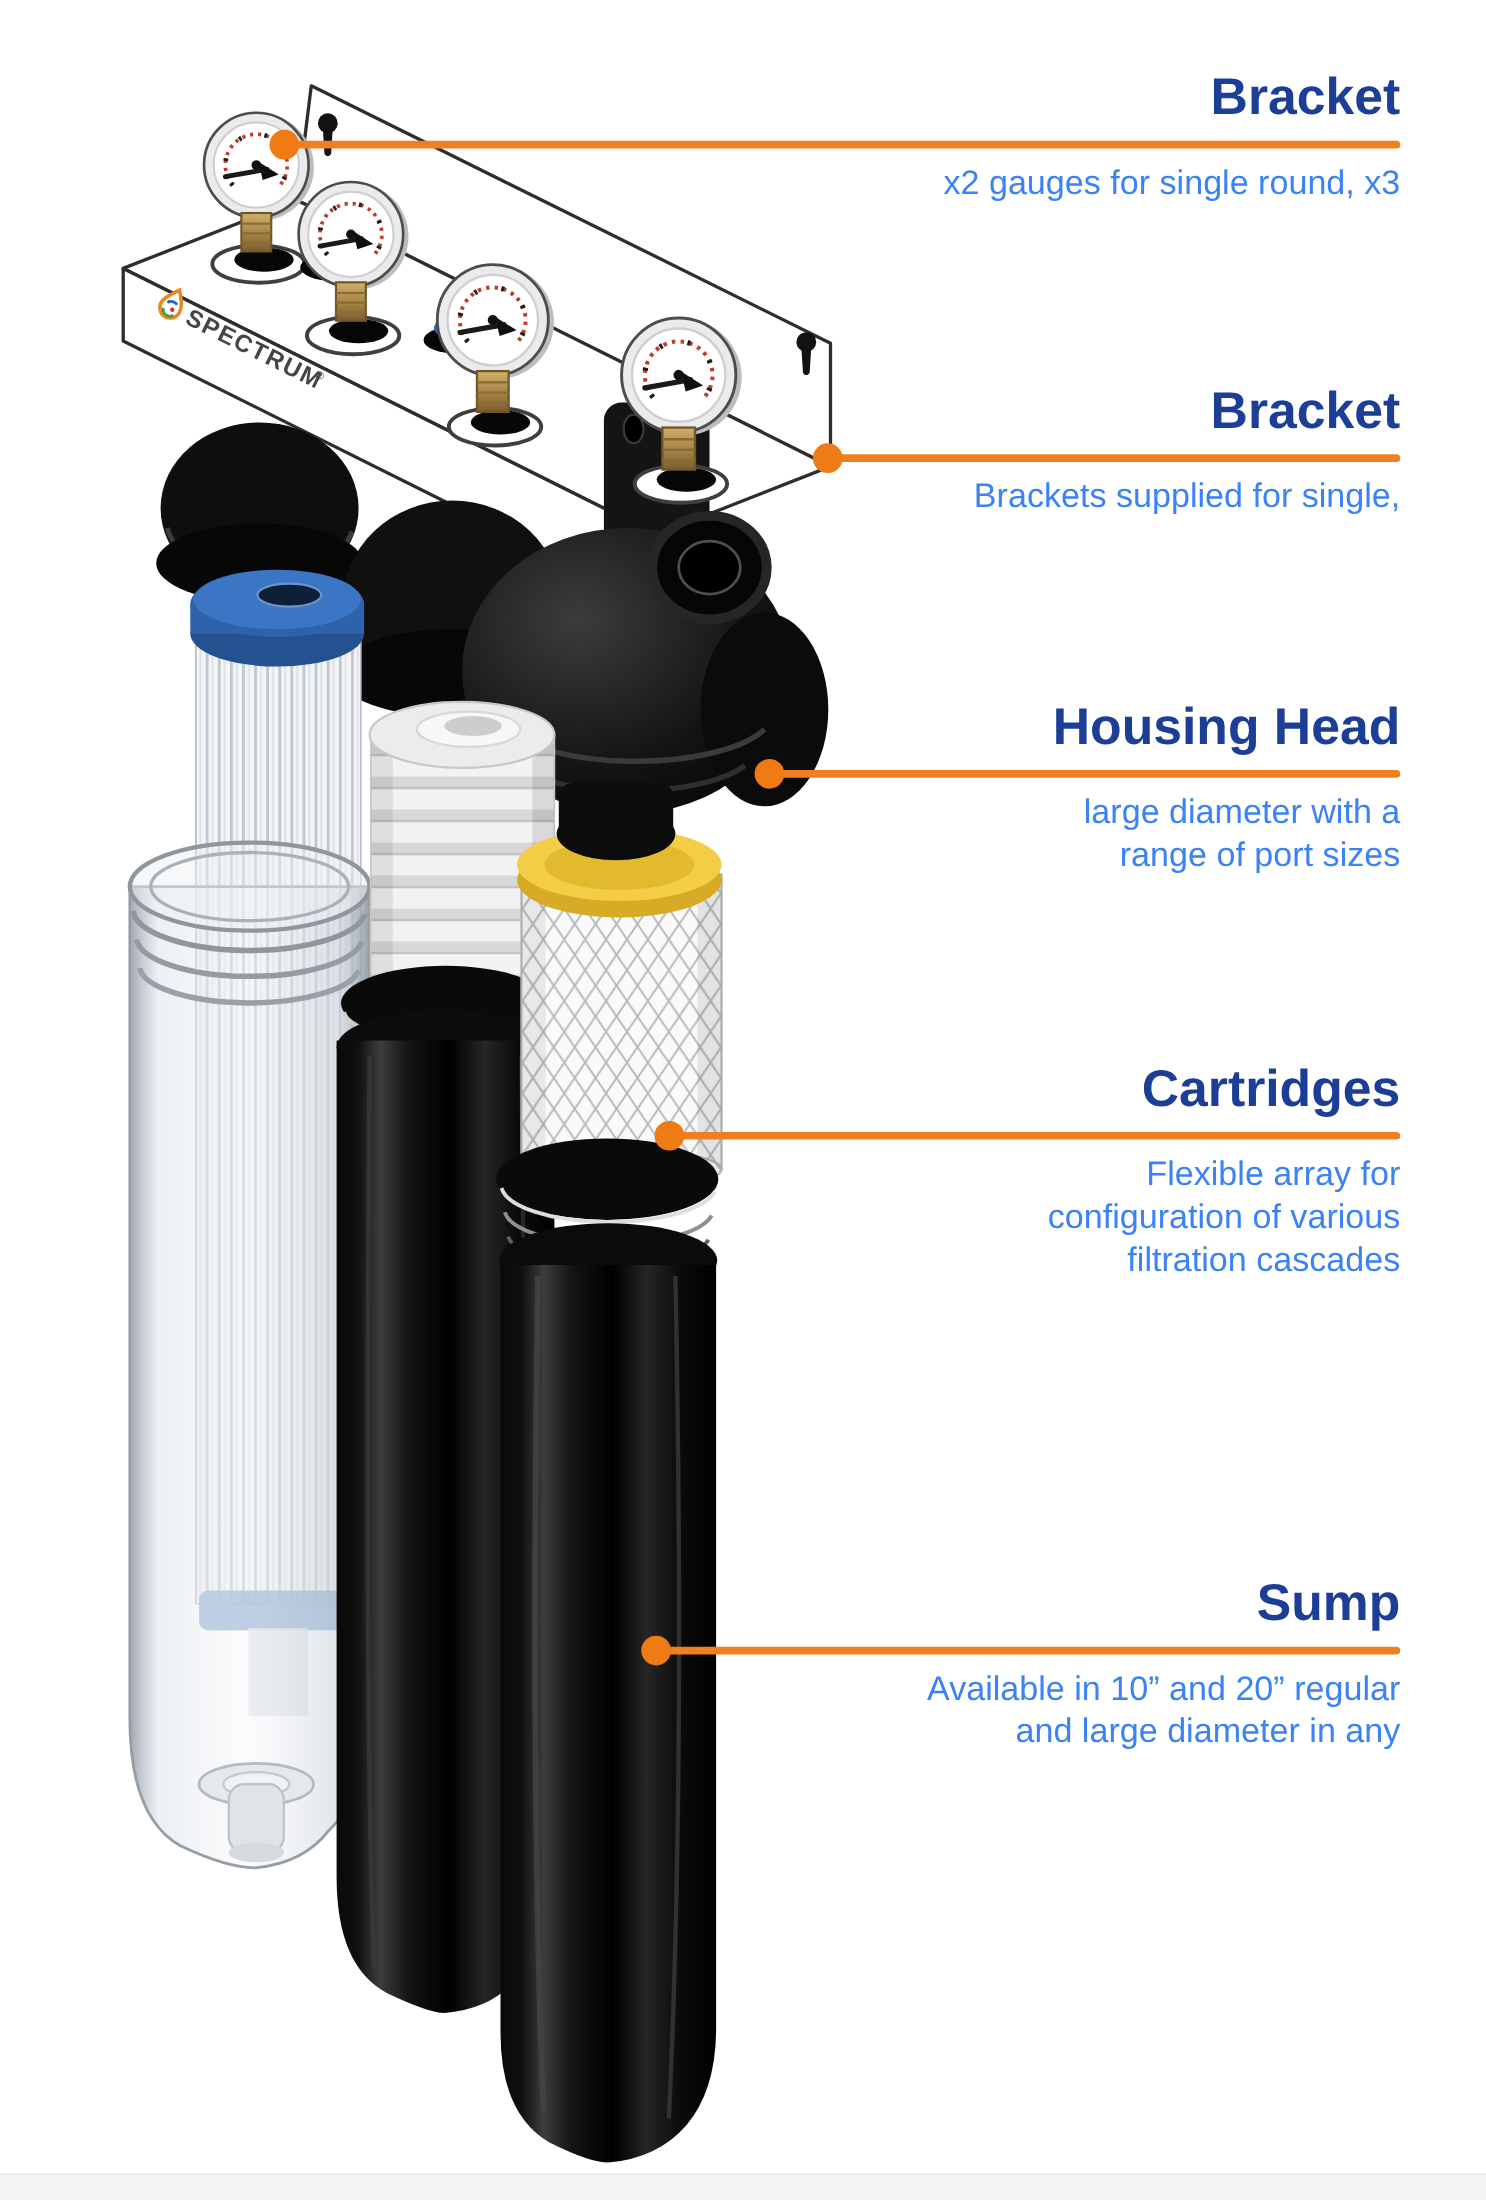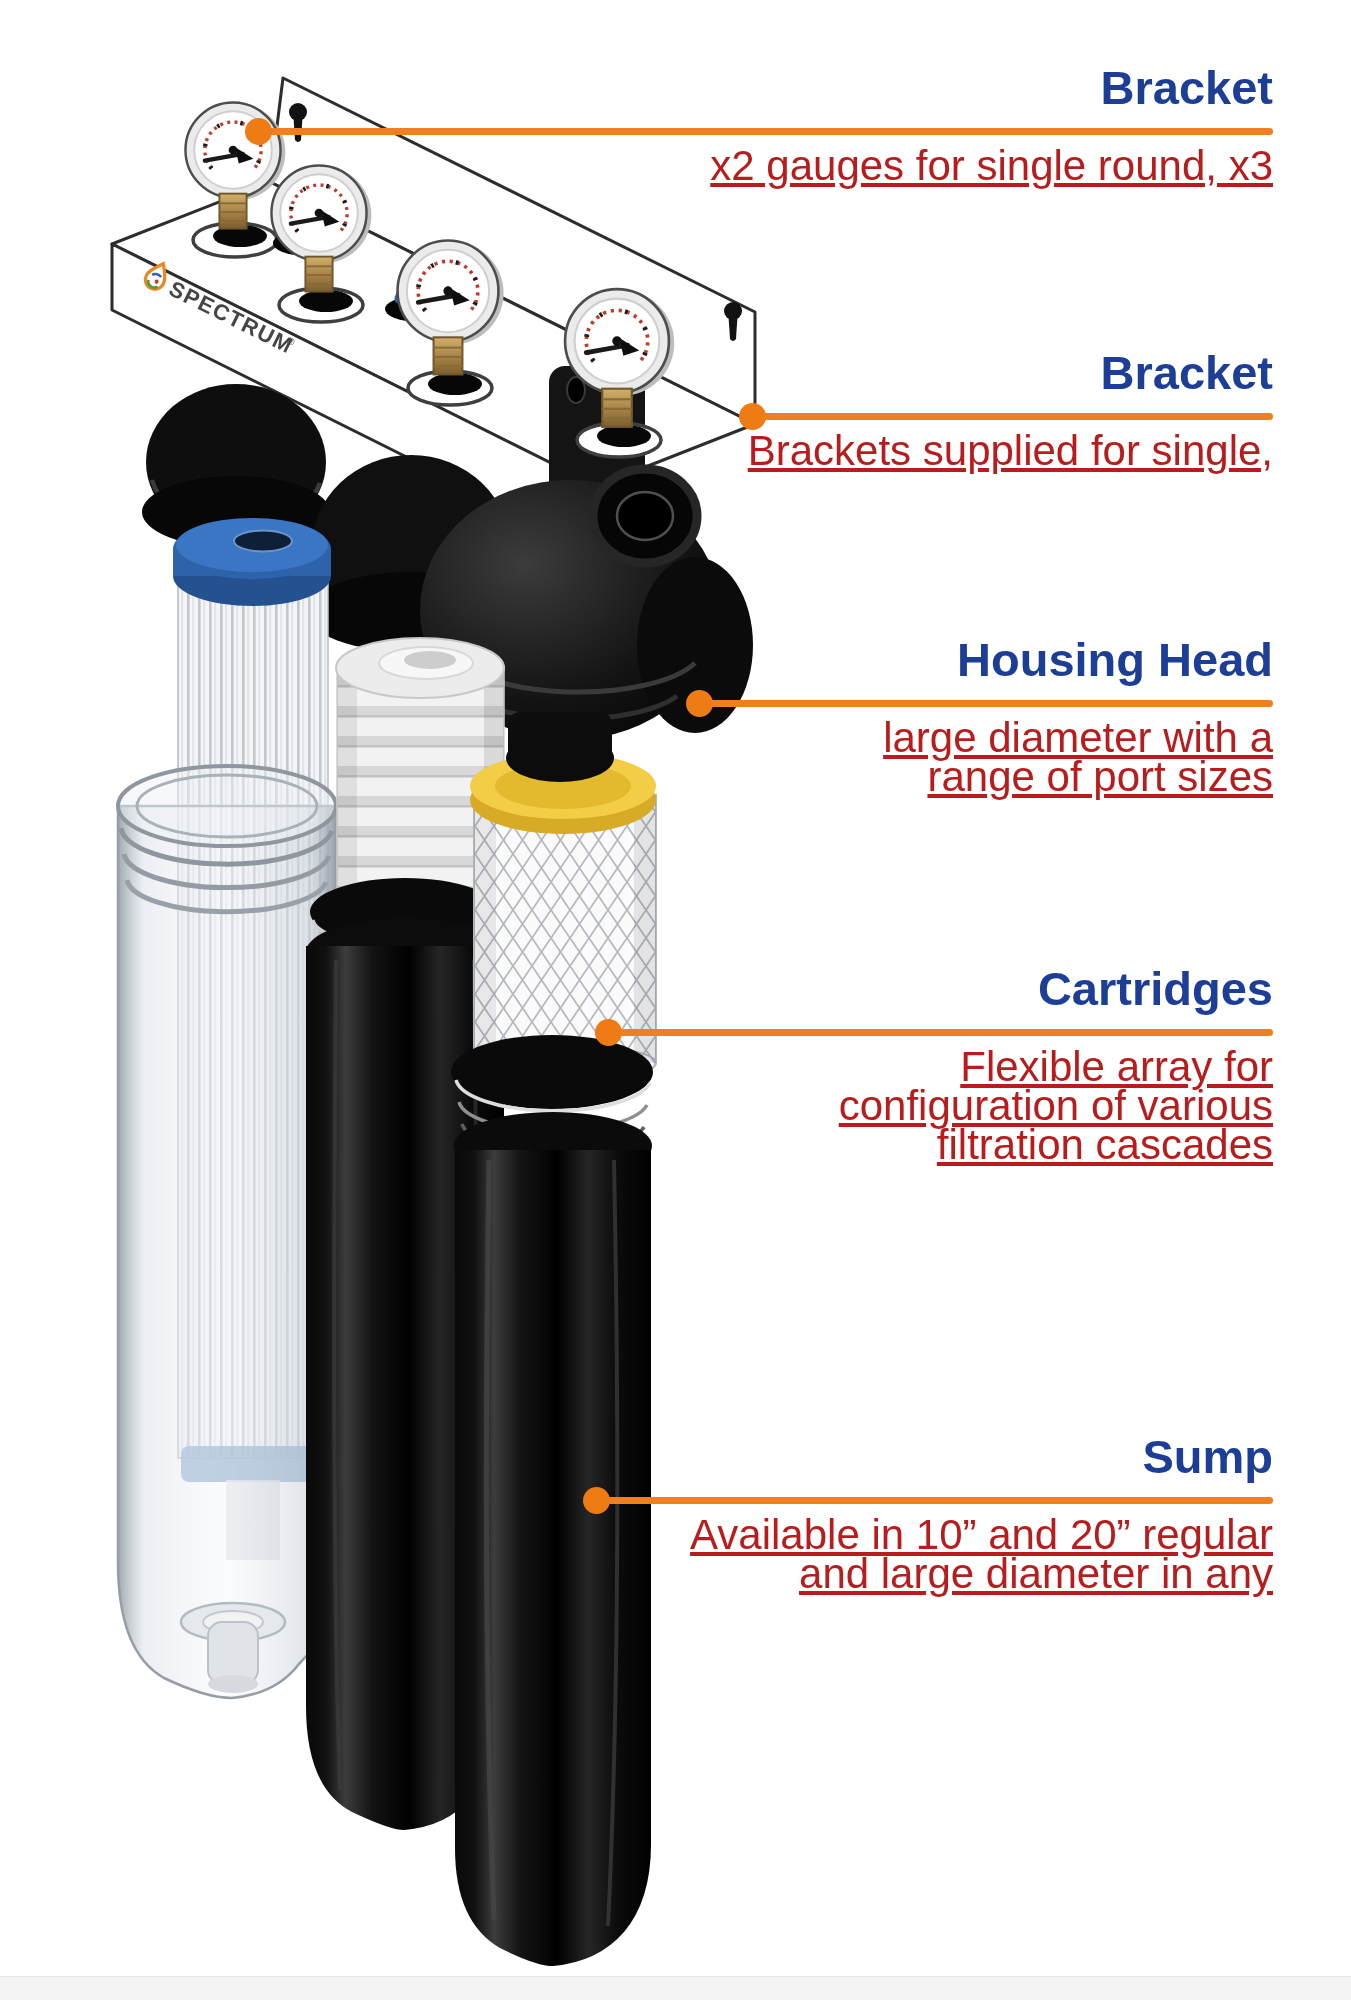--- a/index.html
+++ b/index.html
@@ -14,21 +14,21 @@
   
   .callout{position:absolute;right:78px;height:7px}
   .lead{position:absolute;inset:0;background:#f0801f;border-radius:4px}
   .lead-dot{position:absolute;width:27px;height:27px;border-radius:50%;background:#ee7b13;left:-14px;top:-10px}
   .c-title{
     position:absolute;right:0;bottom:calc(100% + 13px);
     font-size:47px;font-weight:700;color:#1d3e96;white-space:nowrap;letter-spacing:0px;
   }
   .c-body{
     position:absolute;right:0;top:calc(100% + 11px);
-    font-size:42px;line-height:39px;color:#b91c1c;text-align:right;white-space:nowrap;font-weight:400;text-decoration:underline;
+    font-size:31px;line-height:39px;color:#3b82f6;text-align:right;white-space:nowrap;font-weight:400;
   }
   .strip{position:absolute;left:0;right:0;top:1976px;height:24px;background:#f4f4f4;border-top:1px solid #e6e6e6}
 </style>
 </head>
 <body>
 
 <div class="stage">
 
   <svg class="illu" width="1351" height="2000" viewBox="0 0 1351 2000" aria-hidden="true">
     <defs>

